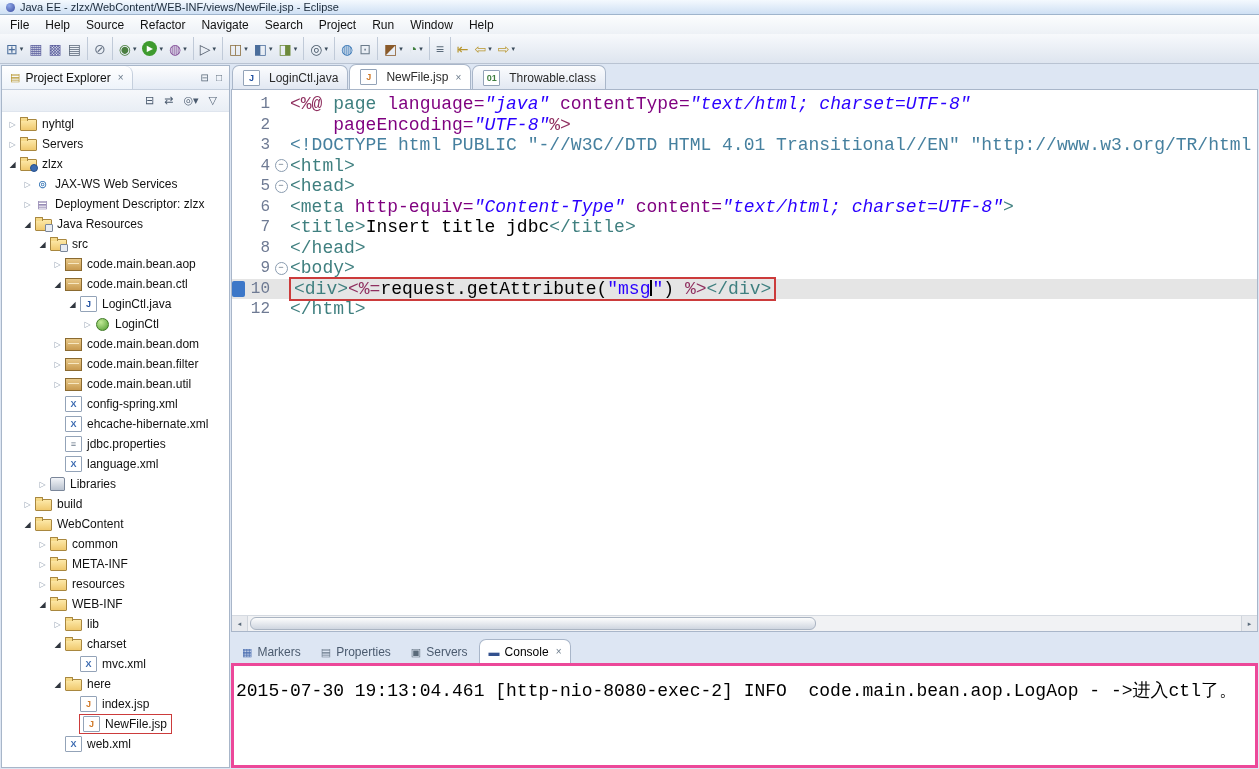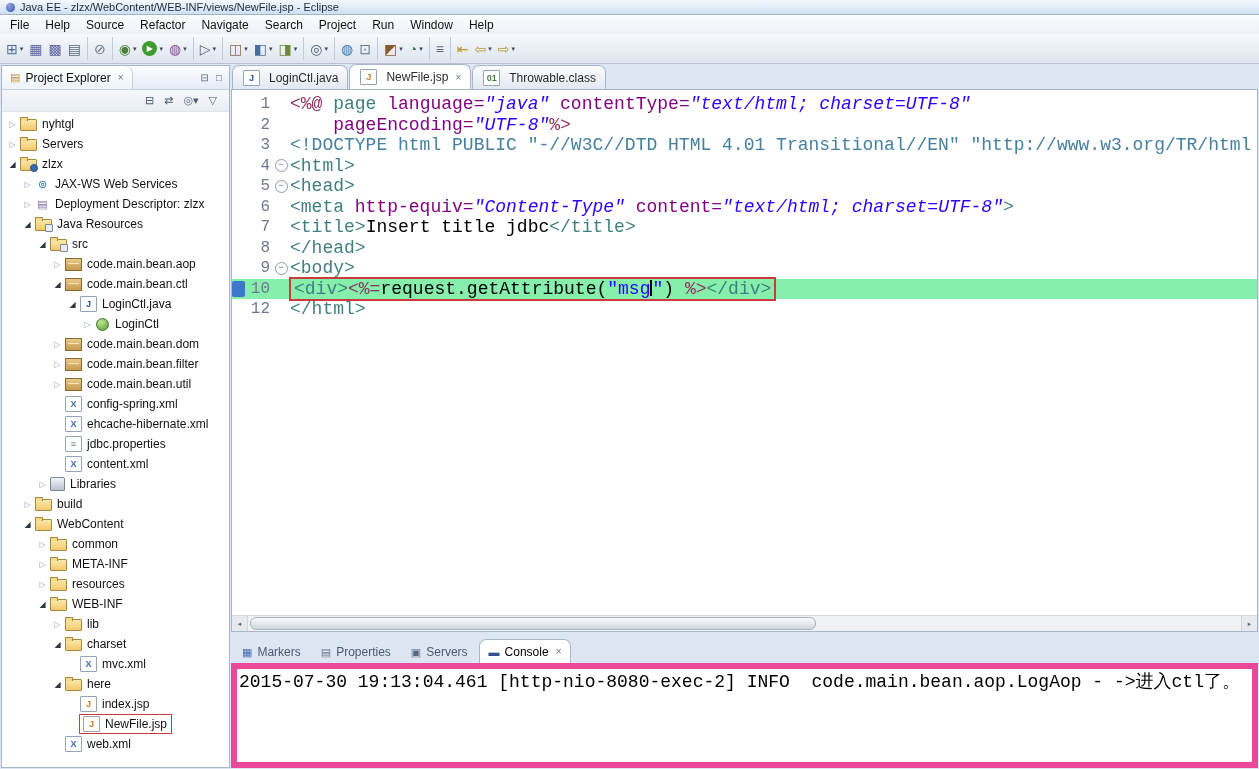--- a/index.html
+++ b/index.html
@@ -55,21 +55,21 @@
   
   .editor{position:absolute;left:231px;top:65px;right:1px;height:567px;display:flex;flex-direction:column;}
   .tabbar{height:24px;display:flex;align-items:flex-end;padding-left:1px;gap:1px;flex:none;}
   .etab{display:flex;align-items:center;gap:5px;height:23px;padding:0 9px;font-size:12px;color:#2a2a2a;
         background:linear-gradient(#fbfcfe,#e2e8f2);border:1px solid #a9b6c9;border-bottom:none;border-radius:7px 7px 0 0;}
   .etab.active{background:#fff;height:24px;position:relative;z-index:2;}
   .editor-body{flex:1;background:#fff;border:1px solid #a9b6c9;display:flex;flex-direction:column;overflow:hidden;}
   .code-area{flex:1;overflow:hidden;padding-top:4px;
              font-family:"Liberation Mono","DejaVu Sans Mono",monospace;font-size:18px;line-height:20.5px;}
   .crow{display:flex;height:20.5px;align-items:center;white-space:pre;}
-  .crow.cur{background:#86efac;}
+  .crow.cur{background:#e5e5e5;}
   .gut{width:38px;flex:none;height:100%;display:flex;align-items:center;justify-content:flex-end;
        padding-right:4px;color:#6e7a93;font-size:16px;position:relative;}
   .curmark{position:absolute;left:0;top:2px;bottom:2px;width:13px;background:#3c77c8;border-radius:2px;}
   .fold{width:14px;flex:none;display:flex;align-items:center;justify-content:center;height:100%;}
   .fold-c{width:11px;height:11px;border:1px solid #8a9cb0;border-radius:50%;background:#fff;color:#5a6a7a;
           font-size:9px;line-height:9px;text-align:center;font-family:"Liberation Sans",sans-serif;}
   .ctext{padding-left:2px;}
   .annbox{display:inline-block;border:2px solid #cc3b3b;padding:0 3px;margin:0 -1px;}
   .caret{display:inline-block;width:2px;height:16px;background:#000;vertical-align:-2px;}
   .c-tag{color:#3f7f7f}.c-attr{color:#7f007f}.c-str{color:#2a00ff;font-style:italic}
@@ -79,21 +79,21 @@
           background:#e8eaee;border-right:1px solid #d0d5dc;}
   .hs-btn.right{border-left:1px solid #d0d5dc;border-right:none;margin-left:auto;}
   .hs-thumb{height:11px;width:55%;margin-left:2px;background:linear-gradient(#fdfdfd,#cfd6e0);
             border:1px solid #aab4c2;border-radius:6px;}
   
   .bottom{position:absolute;left:231px;top:640px;right:1px;bottom:1px;display:flex;flex-direction:column;}
   .btabs{height:23px;flex:none;display:flex;align-items:flex-end;gap:2px;padding-left:2px;}
   .btab{display:flex;align-items:center;gap:5px;height:22px;padding:0 9px;font-size:12px;color:#4a5a6e;}
   .btab.active{background:#fff;border:1px solid #a9b6c9;border-bottom:none;border-radius:7px 7px 0 0;color:#000;height:23px;}
   .bicon{font-size:11px;}
-  .console{flex:1;background:#fff;border:6px solid #ec4899;padding:0 2px;overflow:hidden;}
+  .console{flex:1;background:#fff;border:3px solid #ec4899;padding:12px 2px;overflow:hidden;}
   .console-line{font-family:"Liberation Mono","DejaVu Sans Mono",monospace;font-size:18px;white-space:pre;color:#000;}
 </style>
 </head>
 <body>
 
 <div class="titlebar">
   <span class="app-icon"></span>
   <span>Java EE - zlzx/WebContent/WEB-INF/views/NewFile.jsp - Eclipse</span>
 </div>
 
@@ -298,21 +298,21 @@
         <span class="tlabel">ehcache-hibernate.xml</span>
       </div>
       <div class="trow" style="padding-left: 49px;">
         <span class="tw"></span>
         <span class="ti i-file" style="color: rgb(106, 122, 138);">≡</span>
         <span class="tlabel">jdbc.properties</span>
       </div>
       <div class="trow" style="padding-left: 49px;">
         <span class="tw"></span>
         <span class="ti i-file" style="color: rgb(58, 106, 176);">X</span>
-        <span class="tlabel">content.xml</span>
+        <span class="tlabel">language.xml</span>
       </div>
       <div class="trow" style="padding-left: 34px;">
         <span class="tw">▷</span>
         <span class="ti i-lib"></span>
         <span class="tlabel">Libraries</span>
       </div>
       <div class="trow" style="padding-left: 19px;">
         <span class="tw">▷</span>
         <span class="ti i-folder"></span>
         <span class="tlabel">build</span>

